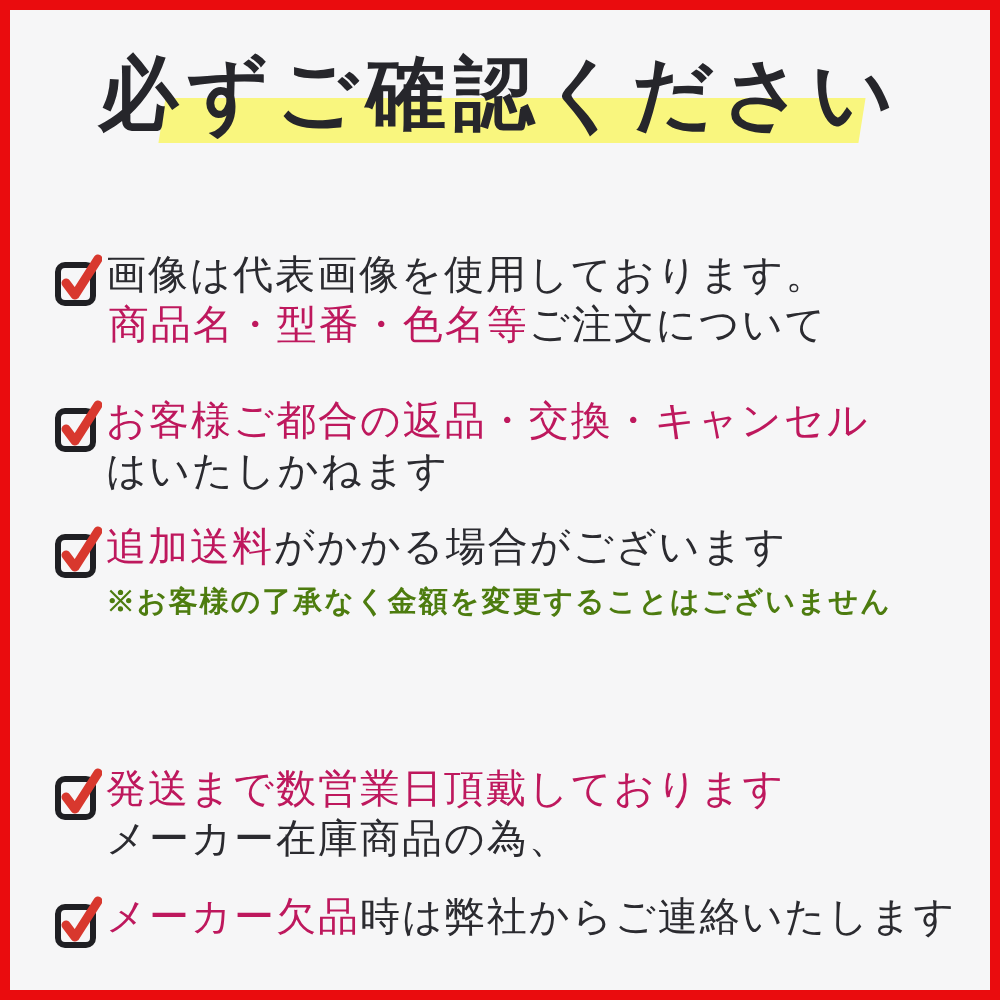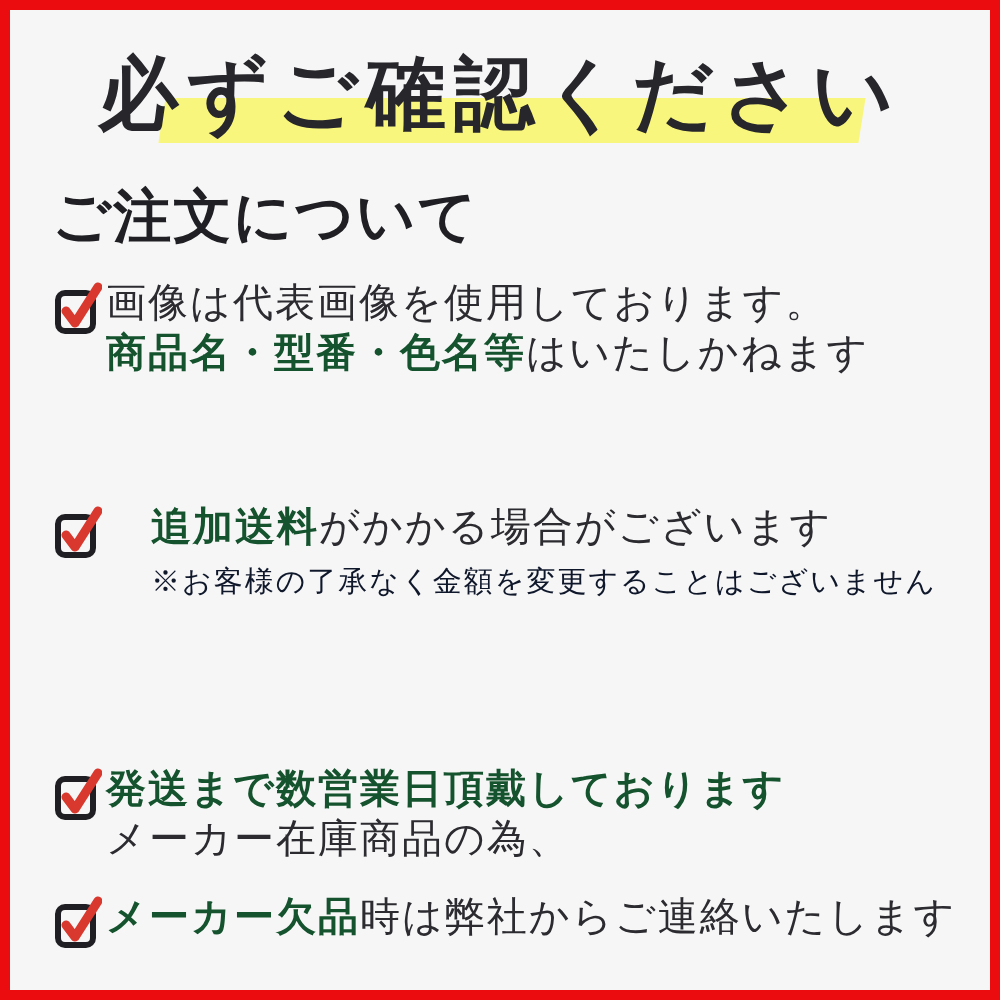--- a/index.html
+++ b/index.html
@@ -35,58 +35,69 @@
   #heading-stock{top:666px;}
   
   .item{position:absolute;left:44px;display:flex;align-items:flex-start;}
   .cb{flex:0 0 48px;width:48px;height:54px;margin-top:3px;}
   .cb svg{display:block;}
   .txt{margin-left:4px;}
   .line{
     font-size:40px;line-height:50px;letter-spacing:2px;
     color:#2b2b30;white-space:nowrap;
   }
-  .red{color:#14532d;font-weight:700;}
+  .red{color:#be185d;font-weight:400;}
   .black{color:#2b2b30;font-weight:400;}
   .note{
     margin-top:9px;
     font-size:29px;line-height:40px;letter-spacing:2px;
-    color:#0f172a;font-weight:400;white-space:nowrap;
+    color:#4d7c0f;font-weight:700;white-space:nowrap;
   }
-  #item-1{top:268px;}
+  #item-1{top:240px;text-align:right;}
   #item-2{top:386px;}
-  #item-3{top:492px;gap:45px;}
+  #item-3{top:512px;}
   #item-4{top:754px;}
   #item-5{top:882px;text-align:right;}
 </style>
 </head>
 <body>
 
 <div id="frame">
 
   <div class="highlight"></div>
   <div class="title-wrap">
     <div class="title">必ずご確認ください</div>
   </div>
 
-  <div class="heading" id="heading-order">ご注文について</div>
 
   <div class="item" id="item-1">
     <span class="cb">
       <svg width="48" height="54" viewBox="0 0 48 54">
         <rect x="4" y="12" width="35" height="38" rx="7" fill="none" stroke="#1f1f23" stroke-width="6"></rect>
         <path d="M12 30 L21 42 L44 6" fill="none" stroke="#d8382e" stroke-width="9" stroke-linecap="round" stroke-linejoin="round"></path>
       </svg>
     </span>
     <div class="txt">
       <div class="line"><span class="black">画像は代表画像を使用しております。</span></div>
-      <div class="line"><span class="red">商品名・型番・色名等</span><span class="black">はいたしかねます</span></div>
+      <div class="line"><span class="red">商品名・型番・色名等</span><span class="black">ご注文について</span></div>
     </div>
   </div>
 
+  <div class="item" id="item-2">
+    <span class="cb">
+      <svg width="48" height="54" viewBox="0 0 48 54">
+        <rect x="4" y="12" width="35" height="38" rx="7" fill="none" stroke="#1f1f23" stroke-width="6"></rect>
+        <path d="M12 30 L21 42 L44 6" fill="none" stroke="#d8382e" stroke-width="9" stroke-linecap="round" stroke-linejoin="round"></path>
+      </svg>
+    </span>
+    <div class="txt">
+      <div class="line"><span class="red">お客様ご都合の返品・交換・キャンセル</span></div>
+      <div class="line"><span class="black">はいたしかねます</span></div>
+    </div>
+  </div>
 
   <div class="item" id="item-3">
     <span class="cb">
       <svg width="48" height="54" viewBox="0 0 48 54">
         <rect x="4" y="12" width="35" height="38" rx="7" fill="none" stroke="#1f1f23" stroke-width="6"></rect>
         <path d="M12 30 L21 42 L44 6" fill="none" stroke="#d8382e" stroke-width="9" stroke-linecap="round" stroke-linejoin="round"></path>
       </svg>
     </span>
     <div class="txt">
       <div class="line"><span class="red">追加送料</span><span class="black">がかかる場合がございます</span></div>

